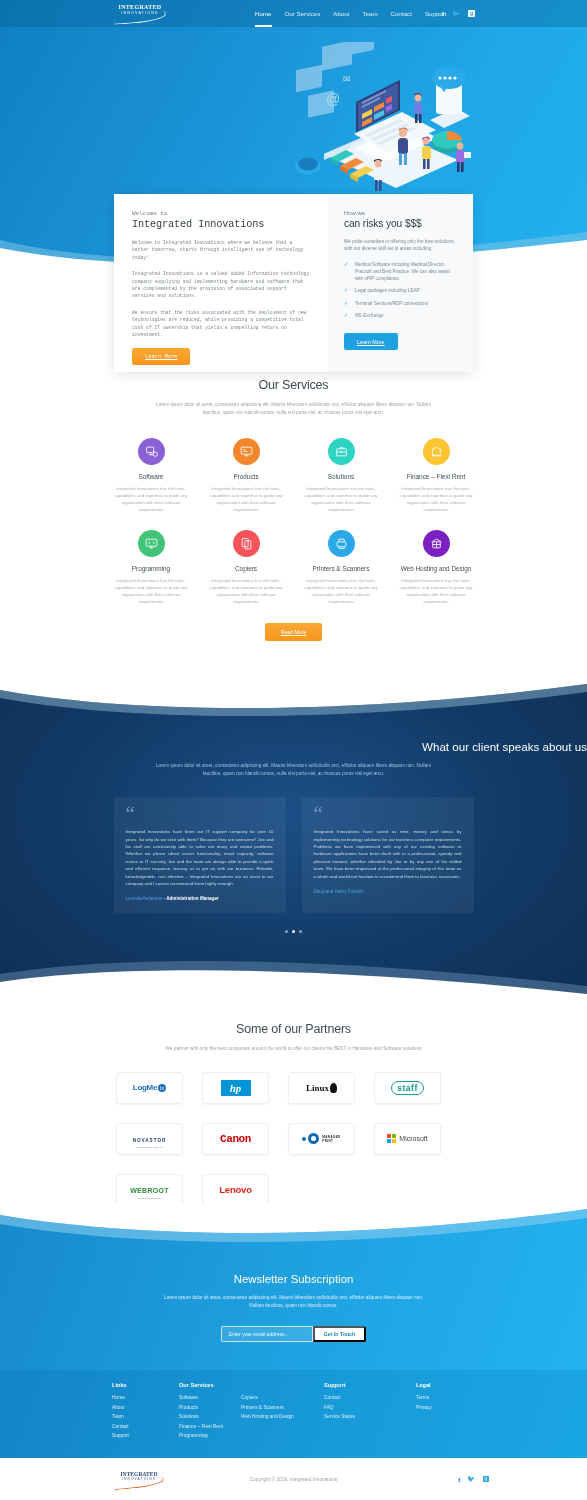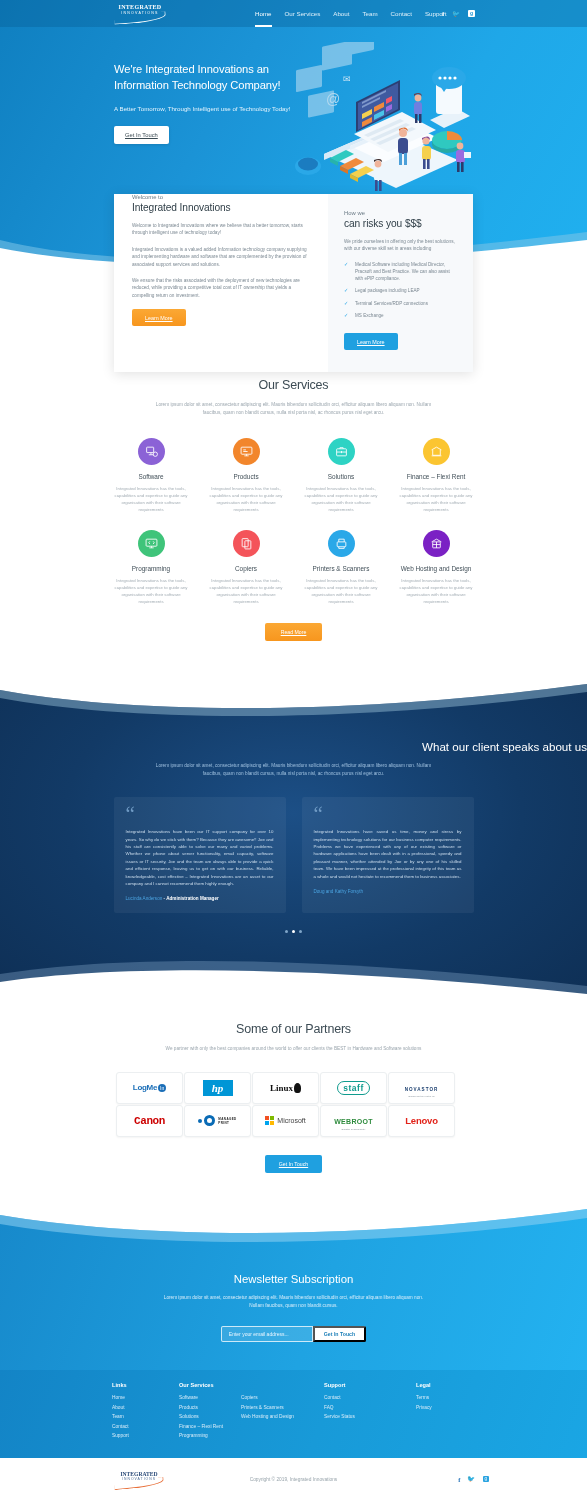--- a/index.html
+++ b/index.html
@@ -27,21 +27,21 @@
   .btnWhite{display:inline-block;margin-top:12px;background:#fff;color:#3b4a52;font-size:5.8px;padding:6px 11px;border-radius:2px;box-shadow:0 1px 3px rgba(0,0,0,.12);}
 
   
   .illus{position:absolute;left:288px;top:42px;width:192px;height:155px;z-index:3;}
 
   
   .heroWave{position:absolute;left:0;bottom:-2px;width:587px;height:46px;z-index:2;}
 
   
   .cards{position:absolute;left:114px;top:194px;width:359px;height:178px;background:#fff;box-shadow:0 2px 12px rgba(0,0,0,.12);z-index:6;display:flex;}
-  .cardL{width:214px;padding:0 18px 0 18px;}
+  .cardL{width:214px;padding:16px 18px 0 18px;font-family:Liberation Mono, monospace;}
   .cardR{width:145px;padding:16px 14px 0 16px;background:#f7f9fb;}
   .kicker{font-size:5.9px;color:#6b7b86;}
   .ctitle{font-size:10.2px;color:#2f3e47;margin-top:2px;font-weight:400;letter-spacing:-.1px;}
   .cardL p{font-size:4.7px;line-height:7.4px;color:#7b8892;margin-top:9px;}
   .cardR p{font-size:4.7px;line-height:7.4px;color:#7b8892;margin-top:9px;}
   .ulist{margin-top:8px;}
   .ulist li{list-style:none;display:flex;gap:5px;margin-bottom:5px;}
   .ulist .ck{color:#2aa8e8;font-size:5px;line-height:7px;flex:0 0 6px;}
   .ulist .tx{font-size:4.6px;line-height:7.2px;color:#7b8892;}
   .btnOrange{display:inline-block;background:linear-gradient(180deg,#fba834 0%,#f7961e 100%);color:#fff;font-size:5.4px;padding:5.5px 13px;border-radius:2px;margin-top:10px;}
@@ -73,21 +73,21 @@
   .qcard p{font-size:4.4px;line-height:7.4px;color:#cddeee;margin-top:8px;text-align:justify;}
   .qauth{font-size:4.6px;margin-top:9px;}
   .qauth .nm{color:#4aa3e0;}
   .qauth .rl{color:#fff;font-weight:700;}
   .dots{display:flex;gap:4px;justify-content:center;margin-top:17px;align-items:center;}
   .dots i{display:block;width:3px;height:3px;border-radius:50%;background:#7fa6c9;}
   .dots i.on{background:#fff;}
 
   
   .partners{position:absolute;left:0;top:1022px;width:587px;}
-  .plogos{width:355px;margin:19px auto 0;display:flex;flex-wrap:wrap;gap:1px;}
+  .plogos{width:355px;margin:19px auto 0;display:flex;flex-wrap:wrap;gap:19px;}
   .plogo{width:67px;height:32px;background:#fff;border:1px solid #eceff1;border-radius:3px;display:flex;align-items:center;justify-content:center;box-shadow:0 1px 2px rgba(0,0,0,.045);overflow:hidden;}
   .getintouch{display:block;width:57px;margin:18px auto 0;background:#1fa0e0;color:#fff;font-size:5.2px;padding:6px 0;border-radius:2px;text-align:center;}
 
   
   .news{position:absolute;left:0;top:1205px;width:587px;height:165px;overflow:hidden;background:linear-gradient(110deg,#1789cb 0%,#1fa3e2 55%,#23b2f0 100%);}
   .newsWaveTop{position:absolute;left:0;top:0;width:587px;height:40px;}
   .newsInner{position:absolute;left:0;top:68px;width:587px;z-index:4;}
   .newsInner h2{text-align:center;font-size:11.4px;color:#fff;font-weight:400;}
   .newsInner .secSub{color:#d9eefb;width:270px;}
   .subform{display:flex;justify-content:center;margin-top:17px;}
@@ -242,25 +242,20 @@
         <g>
           <rect x="86" y="126" width="9" height="13" rx="3" fill="#eef6fc"></rect>
           <circle cx="90" cy="122" r="3.4" fill="#f0b49a"></circle>
           <path d="M86 120 q4 -4 8 0 q0 -5 -8 -2 Z" fill="#3b2a2a"></path>
           <rect x="87" y="138" width="2.6" height="11" fill="#3b4d8f"></rect>
           <rect x="91" y="138" width="2.6" height="11" fill="#3b4d8f"></rect>
         </g>
       </g>
     </svg>
 
-    <div class="heroText">
-      <h1>We're Integrated Innovations an Information Technology Company!</h1>
-      <p>A Better Tomorrow, Through Intelligent use of Technology Today!</p>
-      <a class="btnWhite" href="#">Get In Touch</a>
-    </div>
 
     <svg class="heroWave" viewBox="0 0 587 46" preserveAspectRatio="none">
       <path d="M0 16 C 120 46 330 40 587 8 L587 46 L0 46 Z" fill="#7ec4e8" opacity=".55"></path>
       <path d="M0 24 C 130 50 340 44 587 16 L587 46 L0 46 Z" fill="#ffffff"></path>
     </svg>
   </section>
 
   <div class="cards">
     <div class="cardL">
       <div class="kicker">Welcome to</div>

